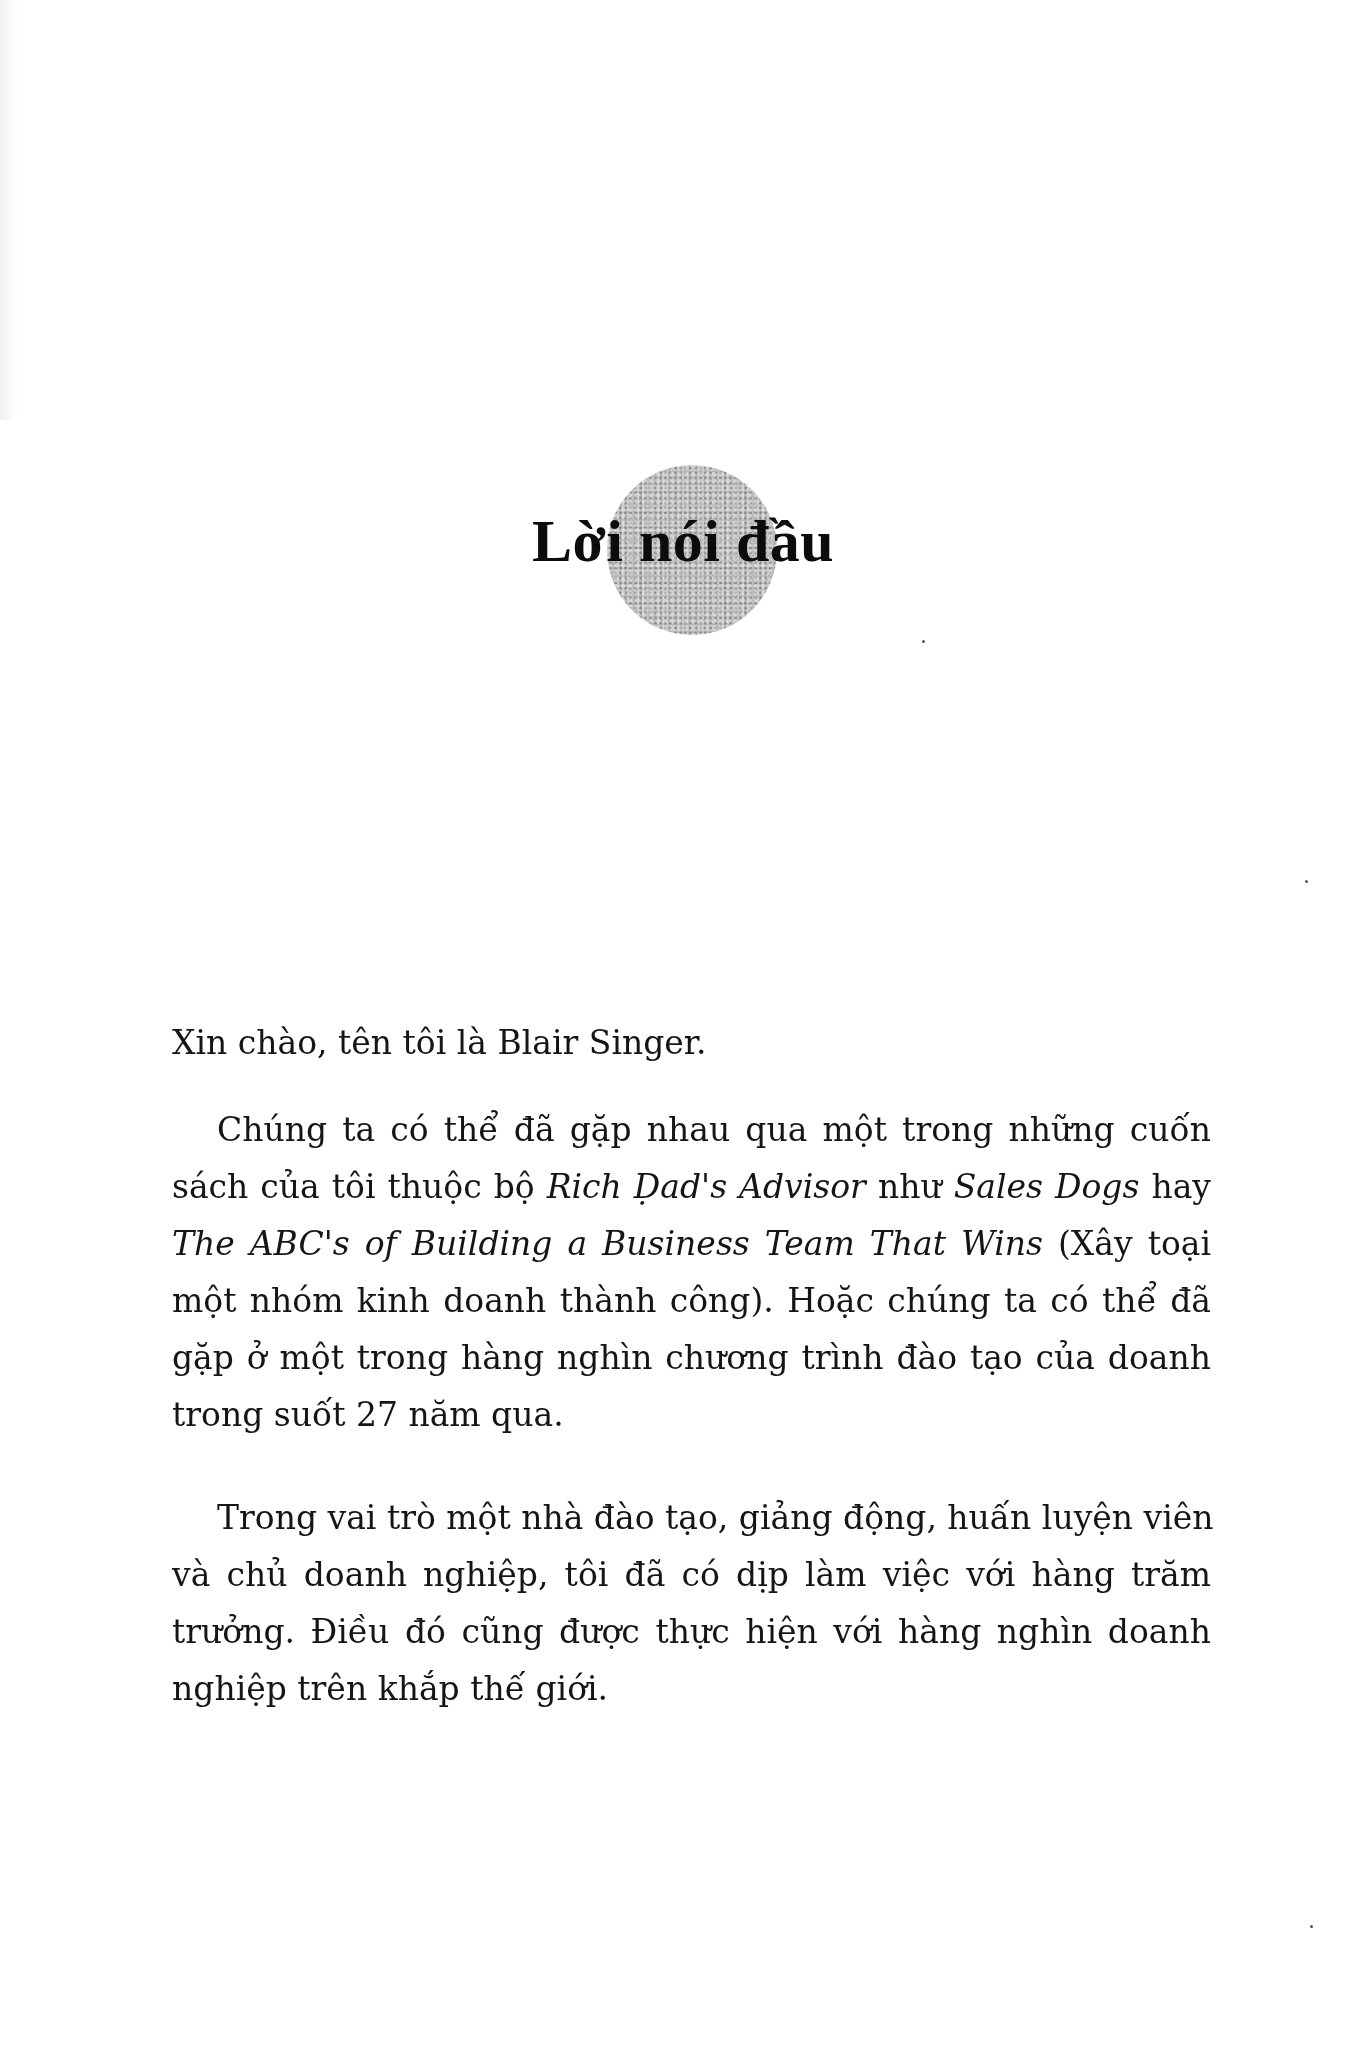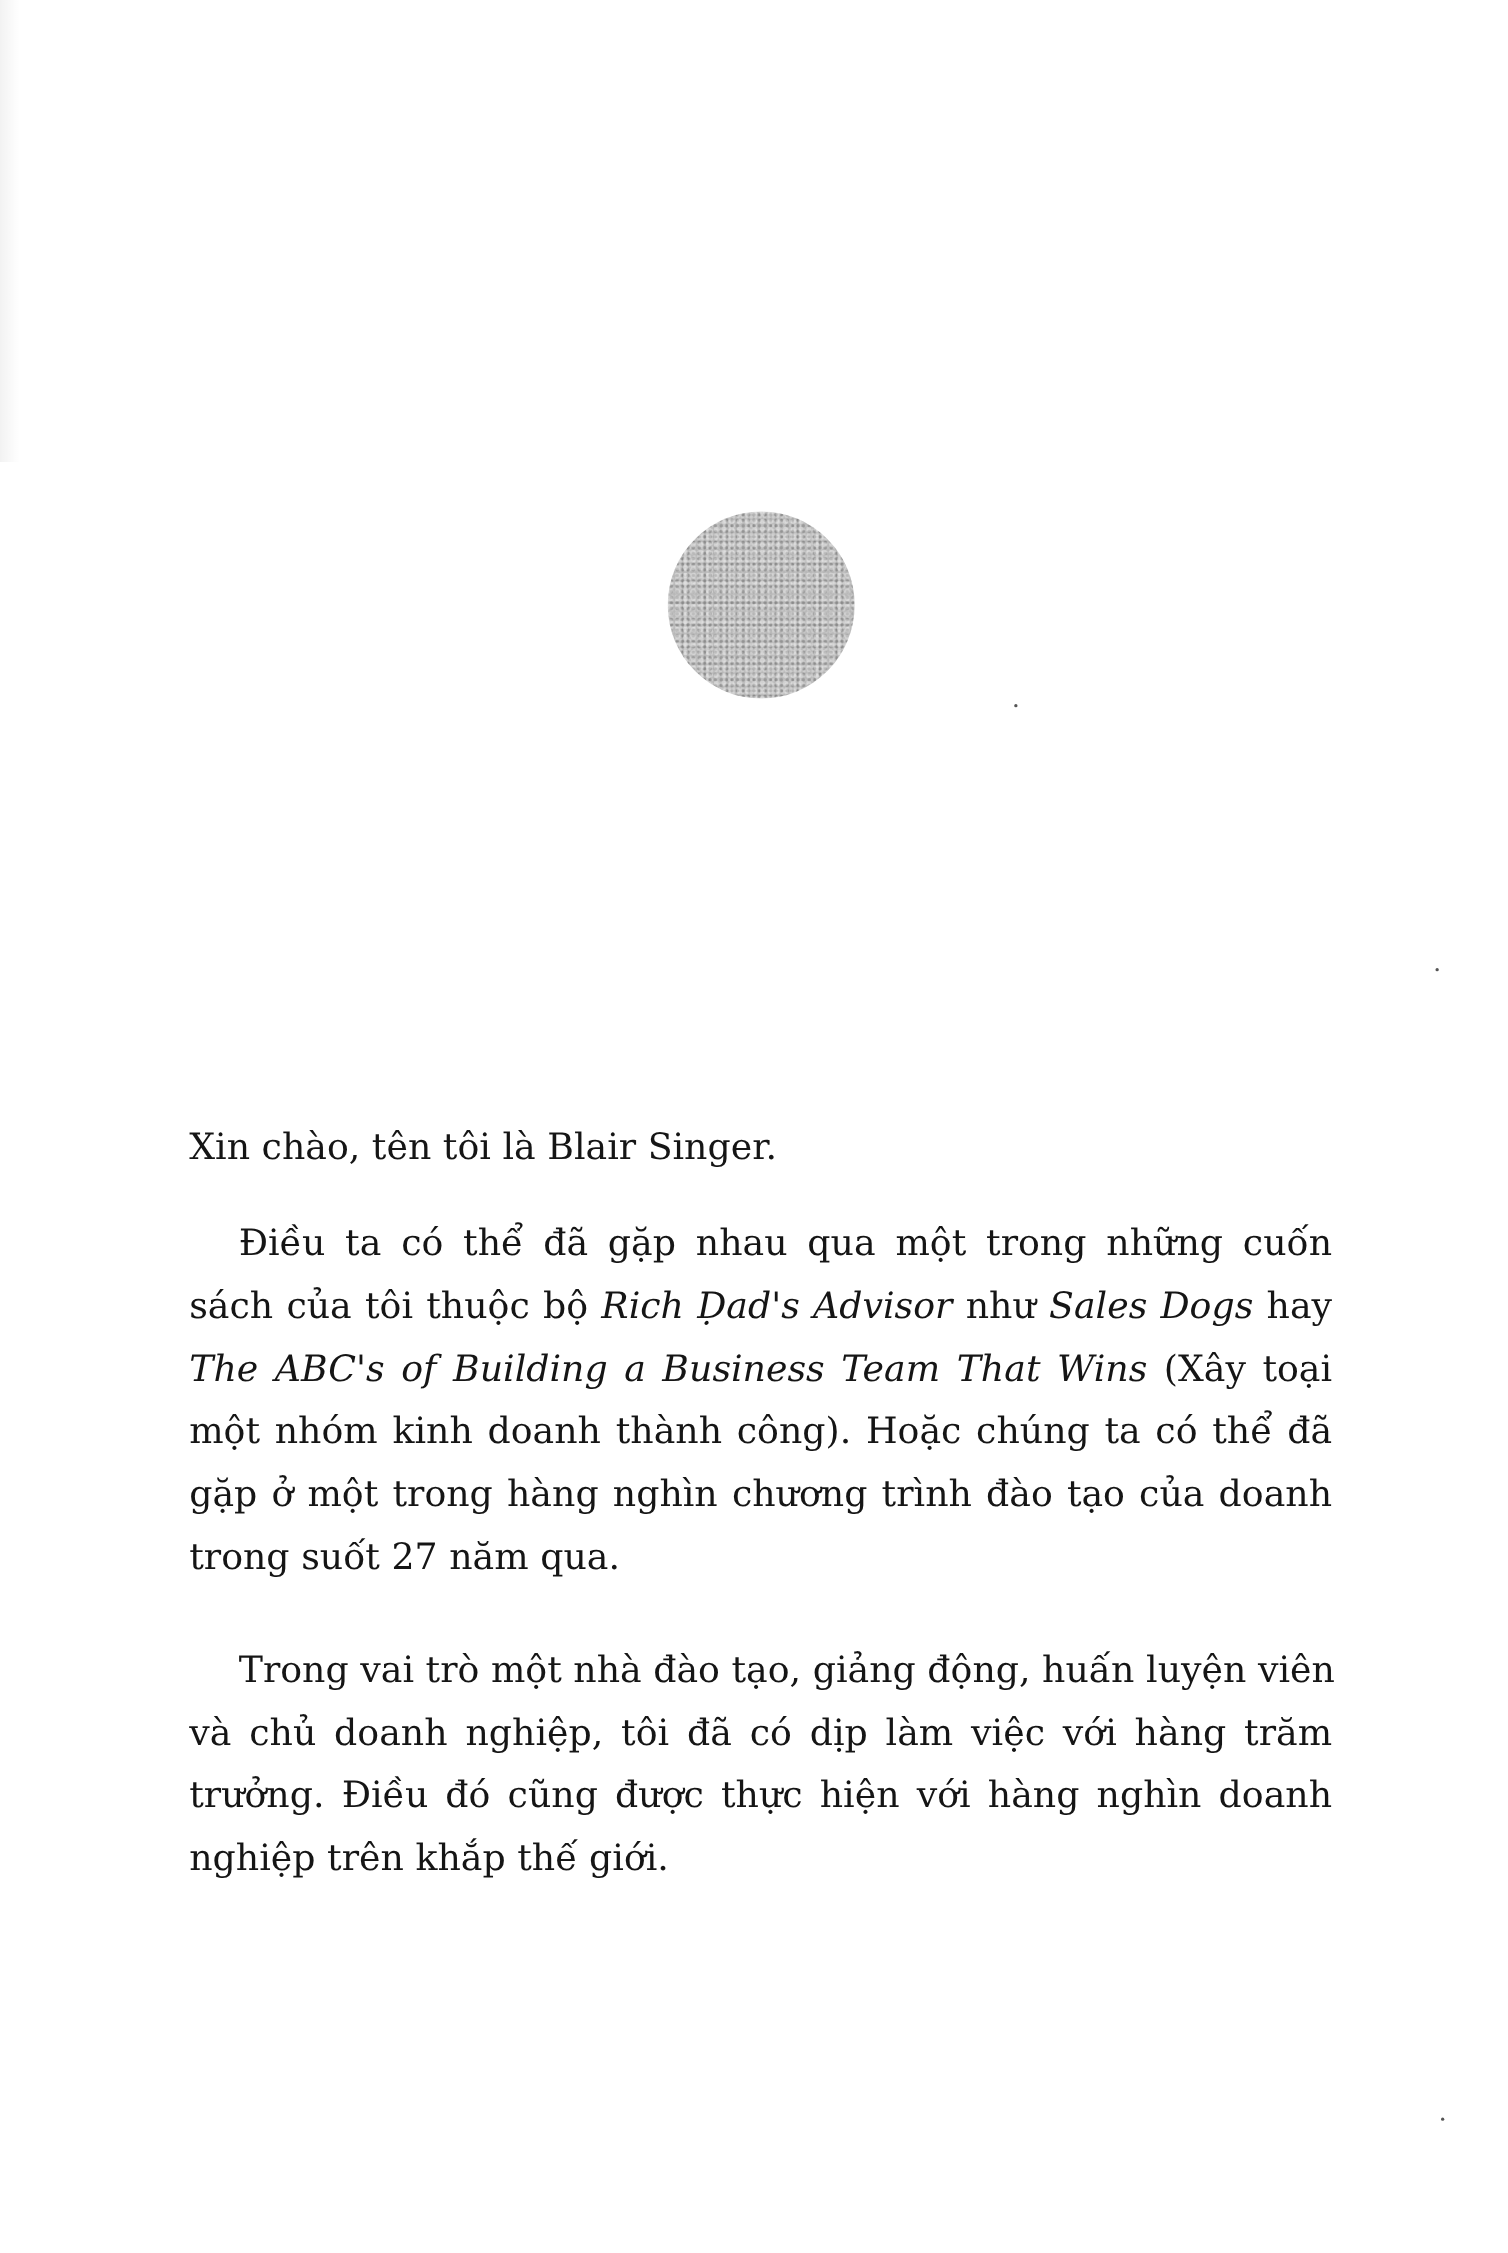--- a/index.html
+++ b/index.html
@@ -98,27 +98,28 @@
     border-radius: 50%;
   }
 </style>
 </head>
 <body>
 
 <div class="scan-edge"></div>
 
 <div class="title-wrap">
   <div class="title-circle"></div>
+  <h1 class="title">Lời nói đầu</h1>
 </div>
 
 <div class="body-text">
   <p class="greeting">Xin chào, tên tôi là Blair Singer.</p>
   <div id="paras">
       <p style="margin-bottom: 46px;">
-        <span class="line indent"><span>Điều ta có thể đã gặp nhau qua một trong những cuốn</span></span>
+        <span class="line indent"><span>Chúng ta có thể đã gặp nhau qua một trong những cuốn</span></span>
         <span class="line"><span>sách của tôi thuộc bộ </span><span class="it">Rich Ḍad's Advisor</span><span> như </span><span class="it">Sales Dogs</span><span> hay</span></span>
         <span class="line"><span class="it">The ABC's of Building a Business Team That Wins</span><span> (Xây toại</span></span>
         <span class="line"><span>một nhóm kinh doanh thành công). Hoặc chúng ta có thể đã</span></span>
         <span class="line"><span>gặp ở một trong hàng nghìn chương trình đào tạo của doanh</span></span>
         <span class="line last"><span>trong suốt 27 năm qua.</span></span>
       </p>
       <p style="margin-bottom: 0px;">
         <span class="line indent"><span>Trong vai trò một nhà đào tạo, giảng động, huấn luyện viên</span></span>
         <span class="line"><span>và chủ doanh nghiệp, tôi đã có dịp làm việc với hàng trăm</span></span>
         <span class="line"><span>trưởng. Điều đó cũng được thực hiện với hàng nghìn doanh</span></span>

